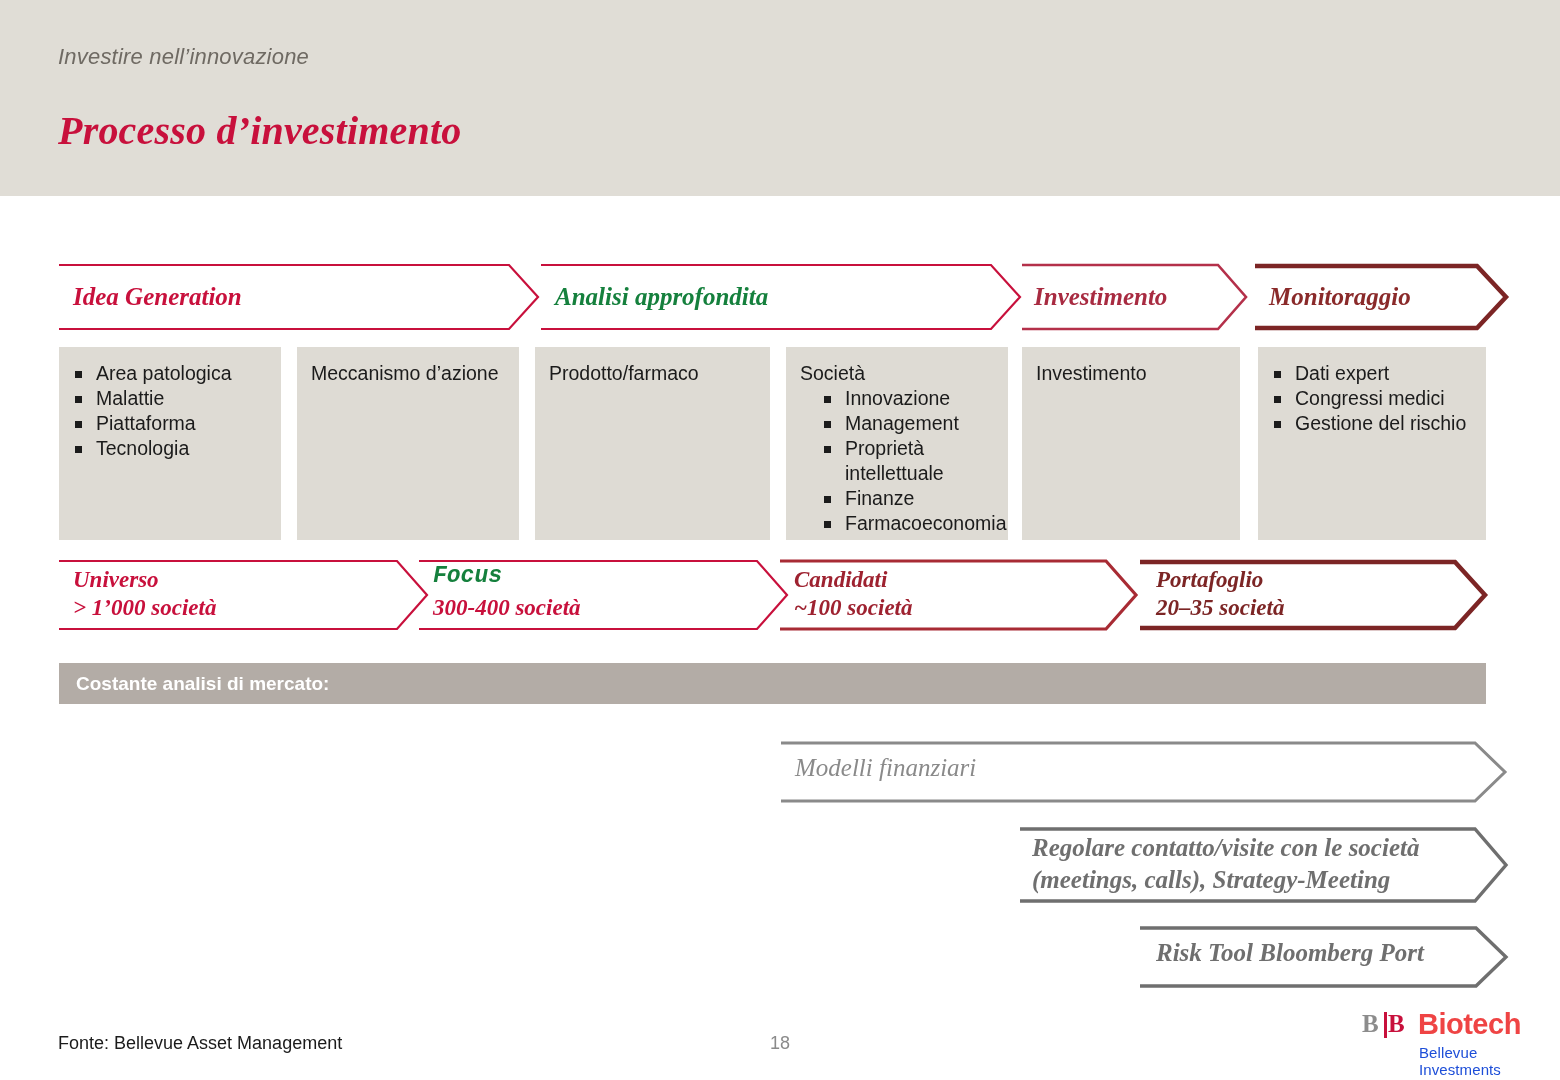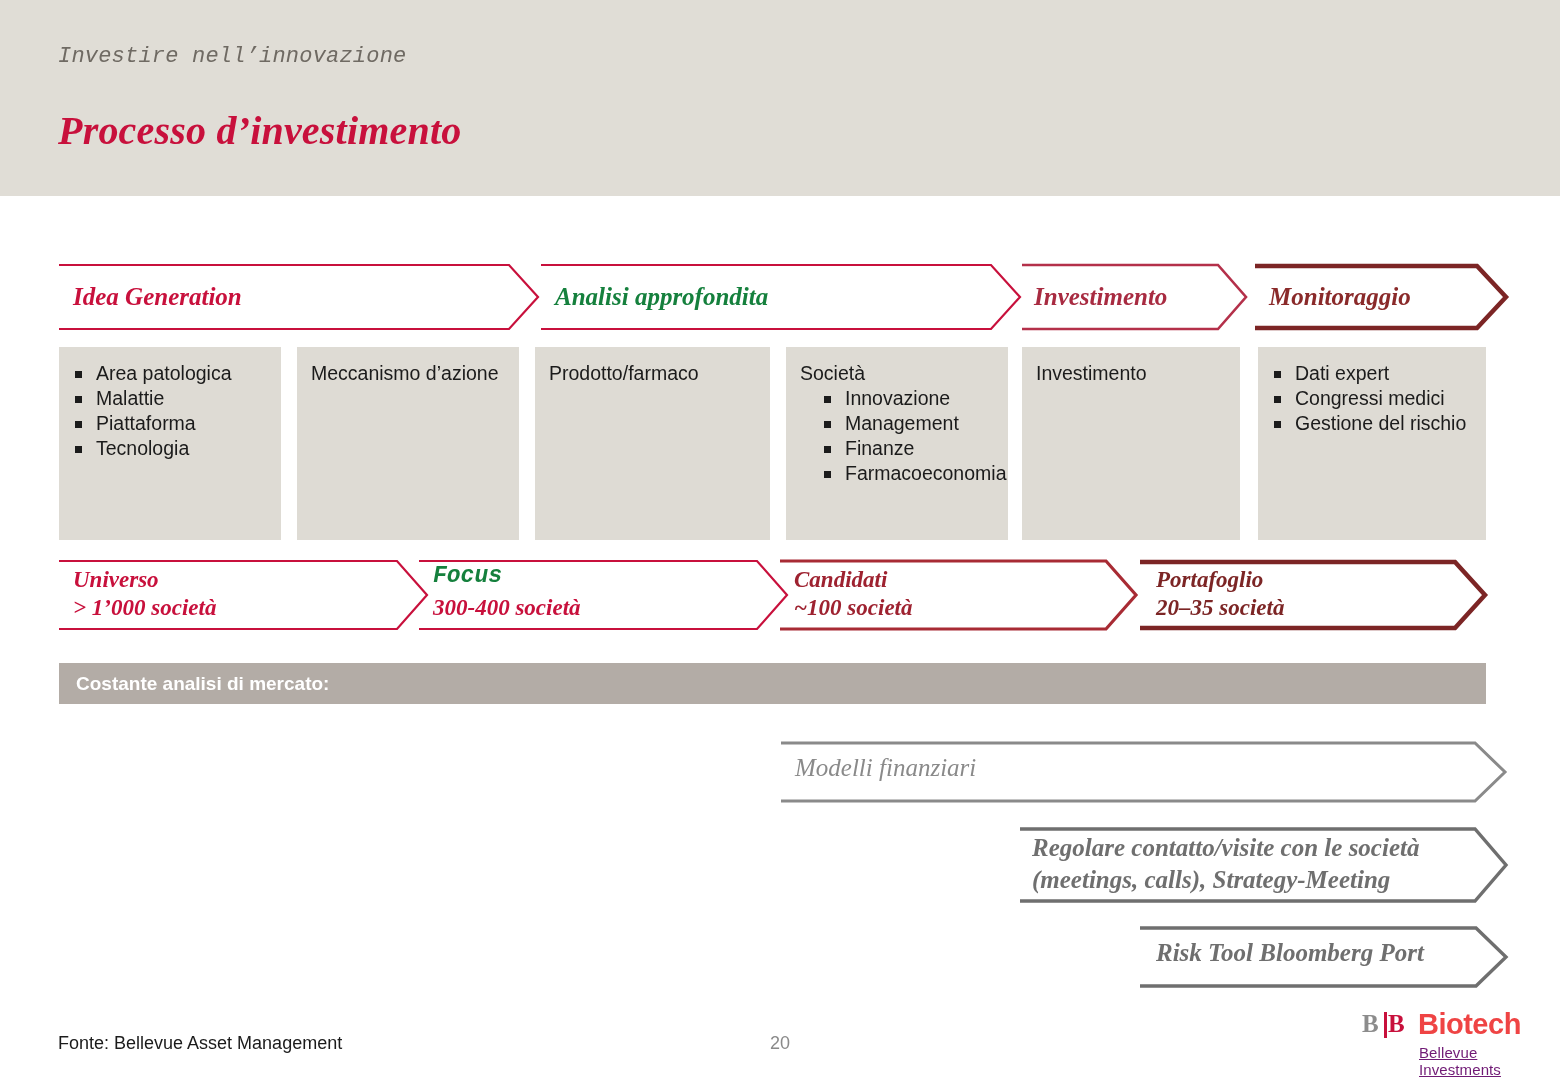--- a/index.html
+++ b/index.html
@@ -10,21 +10,21 @@
     overflow:hidden;
     position:relative;
   }
   
   #header-band{
     position:absolute;left:0;top:0;width:1560px;height:196px;
     background:#e0ddd6;
   }
   #eyebrow{
     position:absolute;left:58px;top:44px;
-    font-family:Liberation Mono, monospace;
+    font-family:Liberation Sans, sans-serif;
     font-style:italic;font-size:22px;color:#6f6a63;
     letter-spacing:.2px;
   }
   #slide-title{
     position:absolute;left:58px;top:80px;
     font-family:"Liberation Serif", serif;
     font-style:italic;font-weight:bold;font-size:40px;
     color:#c8103c;letter-spacing:.2px;
   }
 
@@ -104,21 +104,21 @@
     position:absolute;left:22px;top:2px;width:3px;height:26px;background:#c8103c;
   }
   #logo .mb2{position:absolute;left:26px;top:0;color:#c8103c;}
   #logo .word{
     position:absolute;left:56px;top:-2px;
     font-size:29px;font-weight:bold;color:#ef4444;
     font-family:"Liberation Sans", sans-serif;letter-spacing:-.5px;
   }
   #logo .sub{
     position:absolute;left:57px;top:34px;
-    font-size:15px;color:#701a75;letter-spacing:.1px;text-decoration:underline;
+    font-size:15px;color:#1d4ed8;letter-spacing:.1px;
   }
 </style>
 </head>
 <body>
 
 <div id="header-band"></div>
 <div id="eyebrow">Investire nell’innovazione</div>
 <h1 id="slide-title">Processo d’investimento</h1>
 
 <div class="chev" style="left:59px;top:263px;width:480px;height:68px;">
@@ -164,20 +164,21 @@
 
 <div class="cbox" style="left:535px;top:347px;width:235px;height:193px;">
   <div class="hdr">Prodotto/farmaco</div>
 </div>
 
 <div class="cbox" style="left:786px;top:347px;width:222px;height:193px;">
   <div class="hdr">Società</div>
   <ul class="blist indent">
     <li>Innovazione</li>
     <li>Management</li>
+    <li>Proprietà intellettuale</li>
     <li>Finanze</li>
     <li>Farmacoeconomia</li>
   </ul>
 </div>
 
 <div class="cbox" style="left:1022px;top:347px;width:218px;height:193px;">
   <div class="hdr">Investimento</div>
 </div>
 
 <div class="cbox" style="left:1258px;top:347px;width:228px;height:193px;">
@@ -240,21 +241,21 @@
 </div>
 
 <div class="chev" style="left:1140px;top:925px;width:368px;height:64px;text-align:center;">
   <svg width="368" height="64" viewBox="0 0 368 64">
     <path d="M0,3 L336,3 L366,32 L336,61 L0,61" fill="none" stroke="#6f6f6f" stroke-width="3.4"></path>
   </svg>
   <span class="gtext" style="left:16px;top:14px;font-size:25px;font-weight:bold;color:#6f6f6f;">Risk Tool Bloomberg Port</span>
 </div>
 
 <div id="source">Fonte: Bellevue Asset Management</div>
-<div id="page-num">20</div>
+<div id="page-num">18</div>
 
 <div id="logo">
   <span class="mark mb1">B</span>
   <span class="bar"></span>
   <span class="mark mb2">B</span>
   <span class="word">Biotech</span>
   <span class="sub">Bellevue Investments</span>
 </div>
 
 </body></html>

